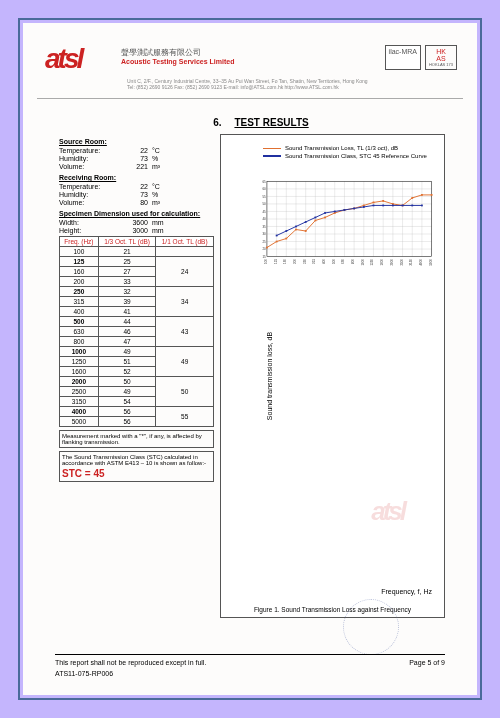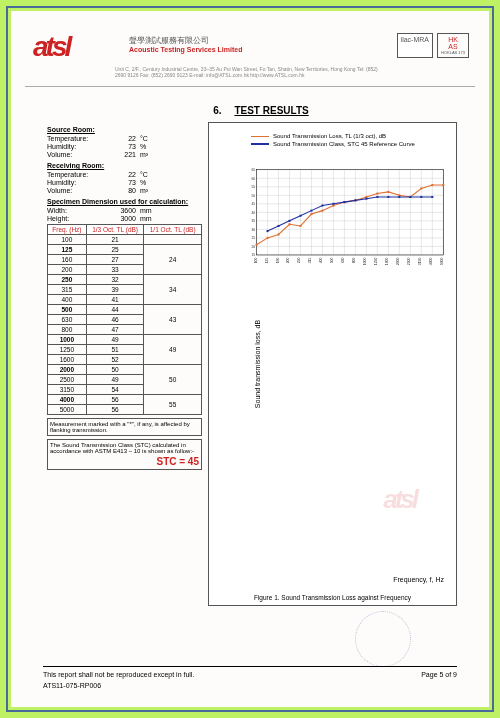--- a/index.html
+++ b/index.html
@@ -1,17 +1,17 @@
 <!DOCTYPE html>
 <html><head>
 <meta charset="utf-8">
 <style>
   * { box-sizing: border-box; }
   body { margin:0; background:#000; font-family: Arial, sans-serif; font-size:8px; color:#000; }
-  .outer-frame { width:500px; height:718px; background:#bef264; padding:6px; position:relative; }
+  .outer-frame { width:500px; height:718px; background:#c4b5fd; padding:18px; position:relative; }
   .inner-border { width:100%; height:100%; border:2px solid #4a6a9a; padding:3px; }
   .page { width:100%; height:100%; background:#fdfcfb; position:relative; padding:12px 14px; }
   .letterhead { height:64px; border-bottom:1px solid #aaa; position:relative; }
   .logo { position:absolute; left:8px; top:8px; }
   .logo-main { font: italic bold 28px "Arial"; color:#c22; letter-spacing:-3px; }
   .logo-sub { font: bold 7px Arial; color:#c22; }
   .logo-ch { font: 8px Arial; color:#555; }
   .accred { position:absolute; right:6px; top:10px; display:flex; gap:4px; }
   .accred .box { border:1px solid #555; padding:2px 3px; font:7px Arial; text-align:center; }
   .ilac { background:#fff; color:#555;}
@@ -26,21 +26,21 @@
   .row { display:flex; font:7px Arial; margin:1px 0; }
   .row .lab { width:55px; }
   .row .val { width:34px; text-align:right; }
   .row .unit { width:22px; padding-left:4px; }
   table.freq { border-collapse:collapse; width:100%; margin-top:2px; }
   table.freq th, table.freq td { border:1px solid #555; font:6.5px Arial; text-align:center; padding:1px 2px; }
   table.freq th { background:#fff; color:#c22; }
   table.freq td.b { font-weight:bold; }
   .notes { font:6px Arial; margin-top:3px; border:1px solid #555; padding:2px; }
   .stcbox { border:1px solid #555; padding:2px; margin-top:3px; font:6px Arial; }
-  .stcval { color:#c22; font:bold 10px Arial; text-align:right; margin-top:2px; }
+  .stcval { color:#c22; font:bold 10px Arial; text-align:left; margin-top:2px; }
   .right { flex:1; }
   .chartframe { border:1px solid #555; width:100%; height:484px; position:relative; background:#fff; }
   .legend { position:absolute; top:8px; left:42px; right:8px; font:6px Arial; }
   .legend .item { display:flex; align-items:center; margin:2px 0;}
   .legend .sw { width:18px; height:0; margin-right:4px; }
   .sw.red { border-top:1.5px solid #e07030; }
   .sw.blue { border-top:2px solid #2030a0; }
   .ylab { position:absolute; left:4px; top:50%; transform:translateY(-50%) rotate(-90deg); transform-origin:center; font:7px Arial; white-space:nowrap; }
   .xlab { position:absolute; bottom:22px; right:12px; font:7px Arial; }
   .plot { position:absolute; left:34px; top:44px; right:10px; bottom:58px; }
@@ -53,21 +53,21 @@
 <body>
 
 <div class="outer-frame">
  <div class="inner-border">
   <div class="page">
 
    <div class="letterhead">
      <div class="logo">
        <div class="logo-main">atsl</div>
      </div>
-     <div style="position:absolute; left:104px; top:12px;">
+     <div style="position:absolute; left:84px; top:12px;">
         <div class="logo-ch">聲學測試服務有限公司</div>
         <div class="logo-sub">Acoustic Testing Services Limited</div>
      </div>
      <div class="accred">
        <div class="box ilac">ilac-MRA</div>
        <div class="box hkas">
          <span>HK</span><br>
          <span>AS</span>
          <div style="font:4px Arial;color:#555">HOKLAS 173</div>
        </div>

